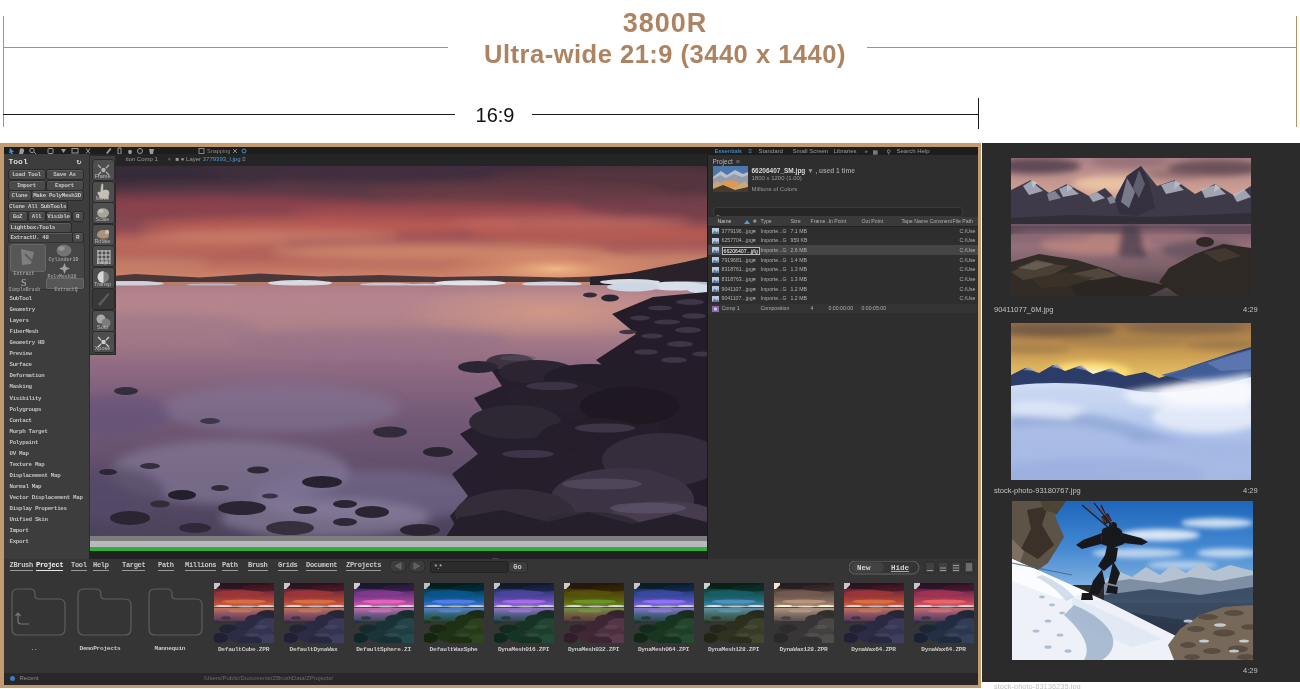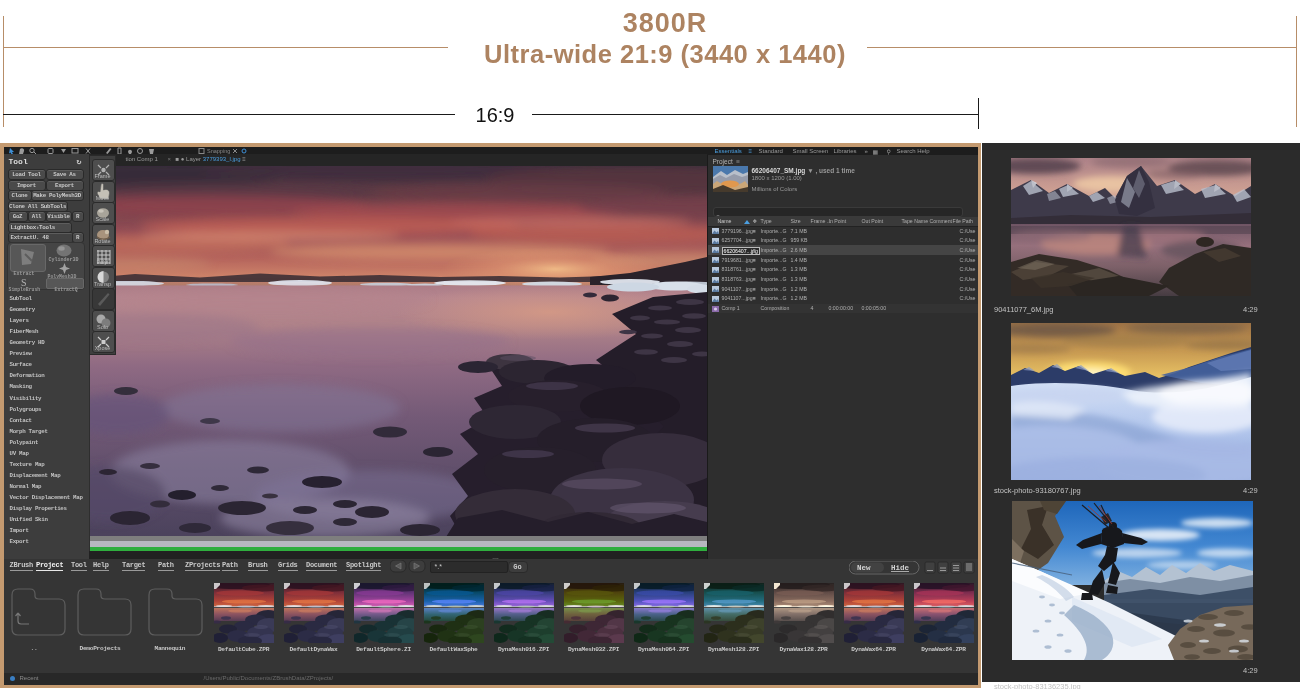--- a/index.html
+++ b/index.html
@@ -608,26 +608,26 @@
         </svg>
       </div>
 
       <div class="abs" style="left:0;top:412px;width:974px;height:126px;background:#353535;" id="lightbox">
         <div class="ltab" style="left:6px;top:2px;">ZBrush</div>
         <div class="ltab" style="left:32.5px;top:2px;color:#f2f2f2;border-bottom:1.5px solid #e8e8e8;">Project</div>
         <div class="ltab" style="left:67.5px;top:2px;">Tool</div>
         <div class="ltab" style="left:89.5px;top:2px;">Help</div>
         <div class="ltab" style="left:118.5px;top:2px;">Target</div>
         <div class="ltab" style="left:154.5px;top:2px;">Path</div>
-        <div class="ltab" style="left:181.5px;top:2px;">ZProjects</div>
+        <div class="ltab" style="left:181.5px;top:2px;">Millions</div>
         <div class="ltab" style="left:218.5px;top:2px;">Path</div>
         <div class="ltab" style="left:244.5px;top:2px;">Brush</div>
         <div class="ltab" style="left:274.5px;top:2px;">Grids</div>
         <div class="ltab" style="left:302.5px;top:2px;">Document</div>
-        <div class="ltab" style="left:342.5px;top:2px;">Spotlight</div>
+        <div class="ltab" style="left:342.5px;top:2px;">ZProjects</div>
         <svg class="abs" style="left:386px;top:1px;" width="36" height="14">
           <rect x="0" y="0" width="16" height="12" rx="5" fill="#3d3d3d" stroke="#2a2a2a"></rect>
           <path d="M11 3 L5.5 6 L11 9 Z" fill="#5a5a5a" stroke="#7a7a7a" stroke-width=".7"></path>
           <rect x="19" y="0" width="16" height="12" rx="5" fill="#3d3d3d" stroke="#2a2a2a"></rect>
           <path d="M24 3 L29.5 6 L24 9 Z" fill="#5a5a5a" stroke="#7a7a7a" stroke-width=".7"></path>
         </svg>
         <div class="abs" style="left:426px;top:2px;width:72px;height:10px;background:#2c2c2c;border:1px solid #222;border-radius:2px;color:#ccc;font-size:7px;line-height:10px;padding-left:4px;">*.*</div>
         <div class="abs" style="left:504px;top:2px;width:18px;height:10px;background:#3d3d3d;border:1px solid #2a2a2a;border-radius:4px;color:#ccc;font-family:'Liberation Mono',monospace;font-weight:bold;font-size:7px;line-height:10px;text-align:center;">Go</div>
 
         <svg class="abs" style="left:845px;top:2px;" width="126" height="14">

